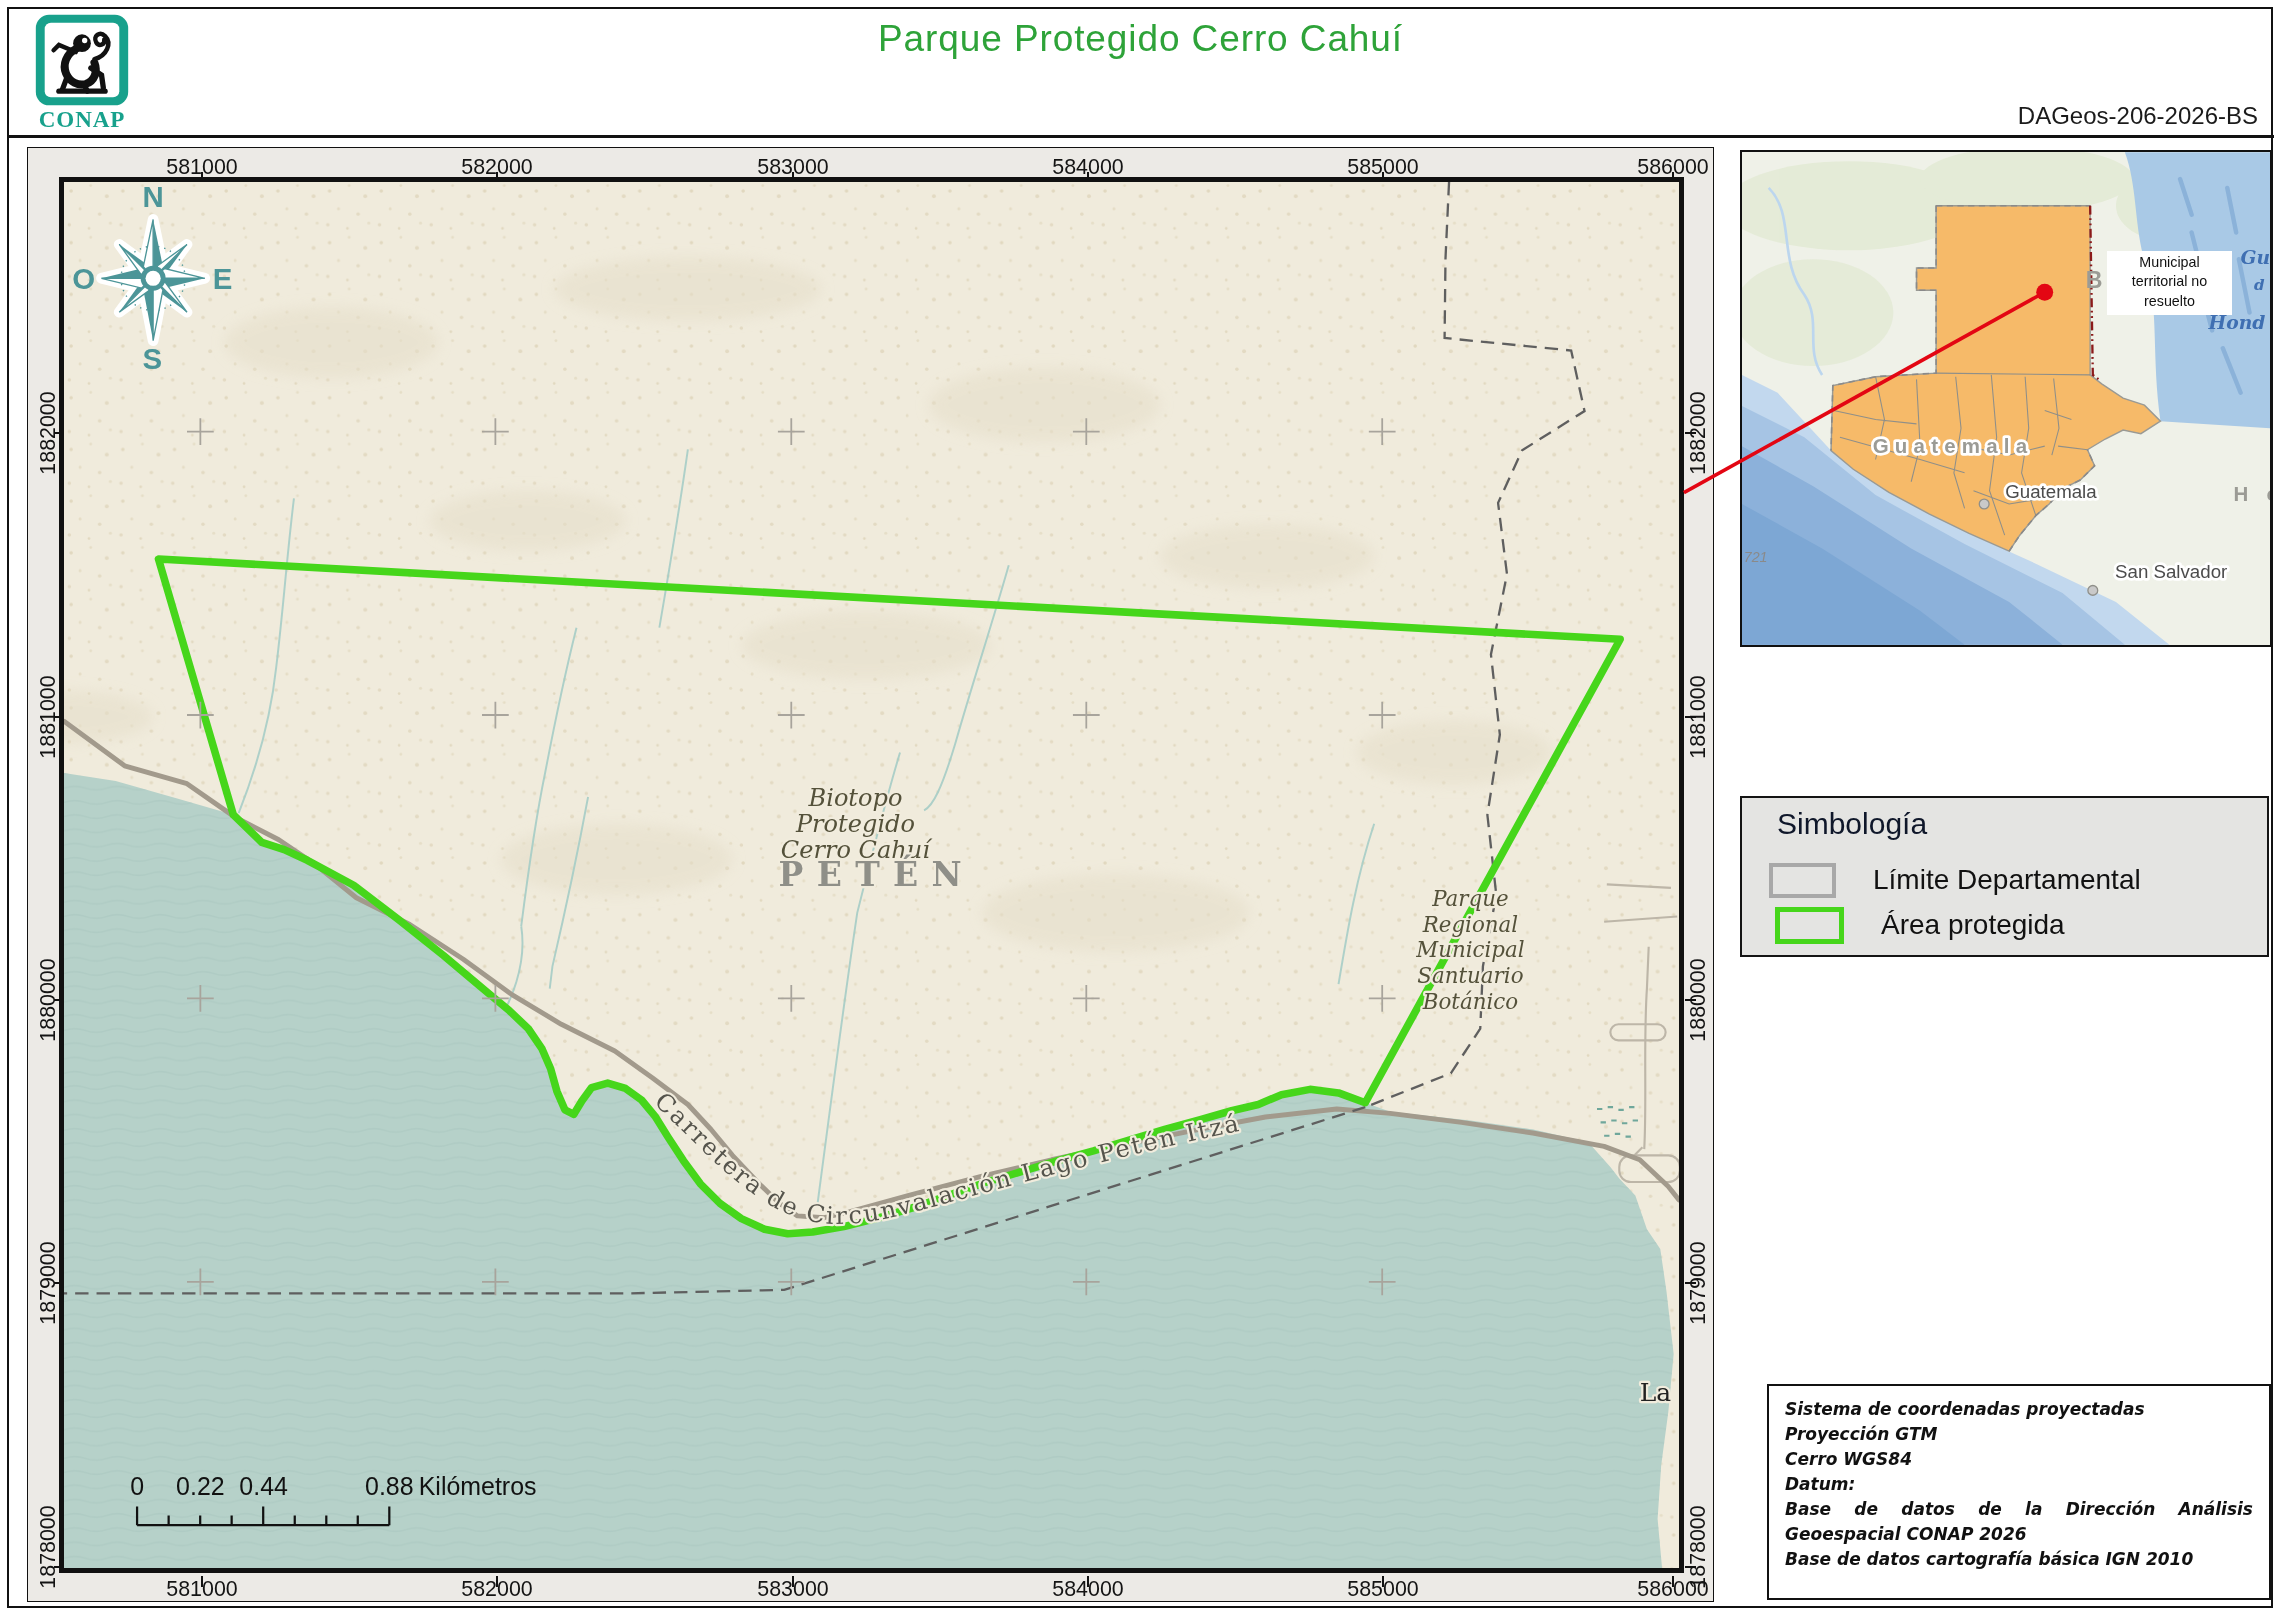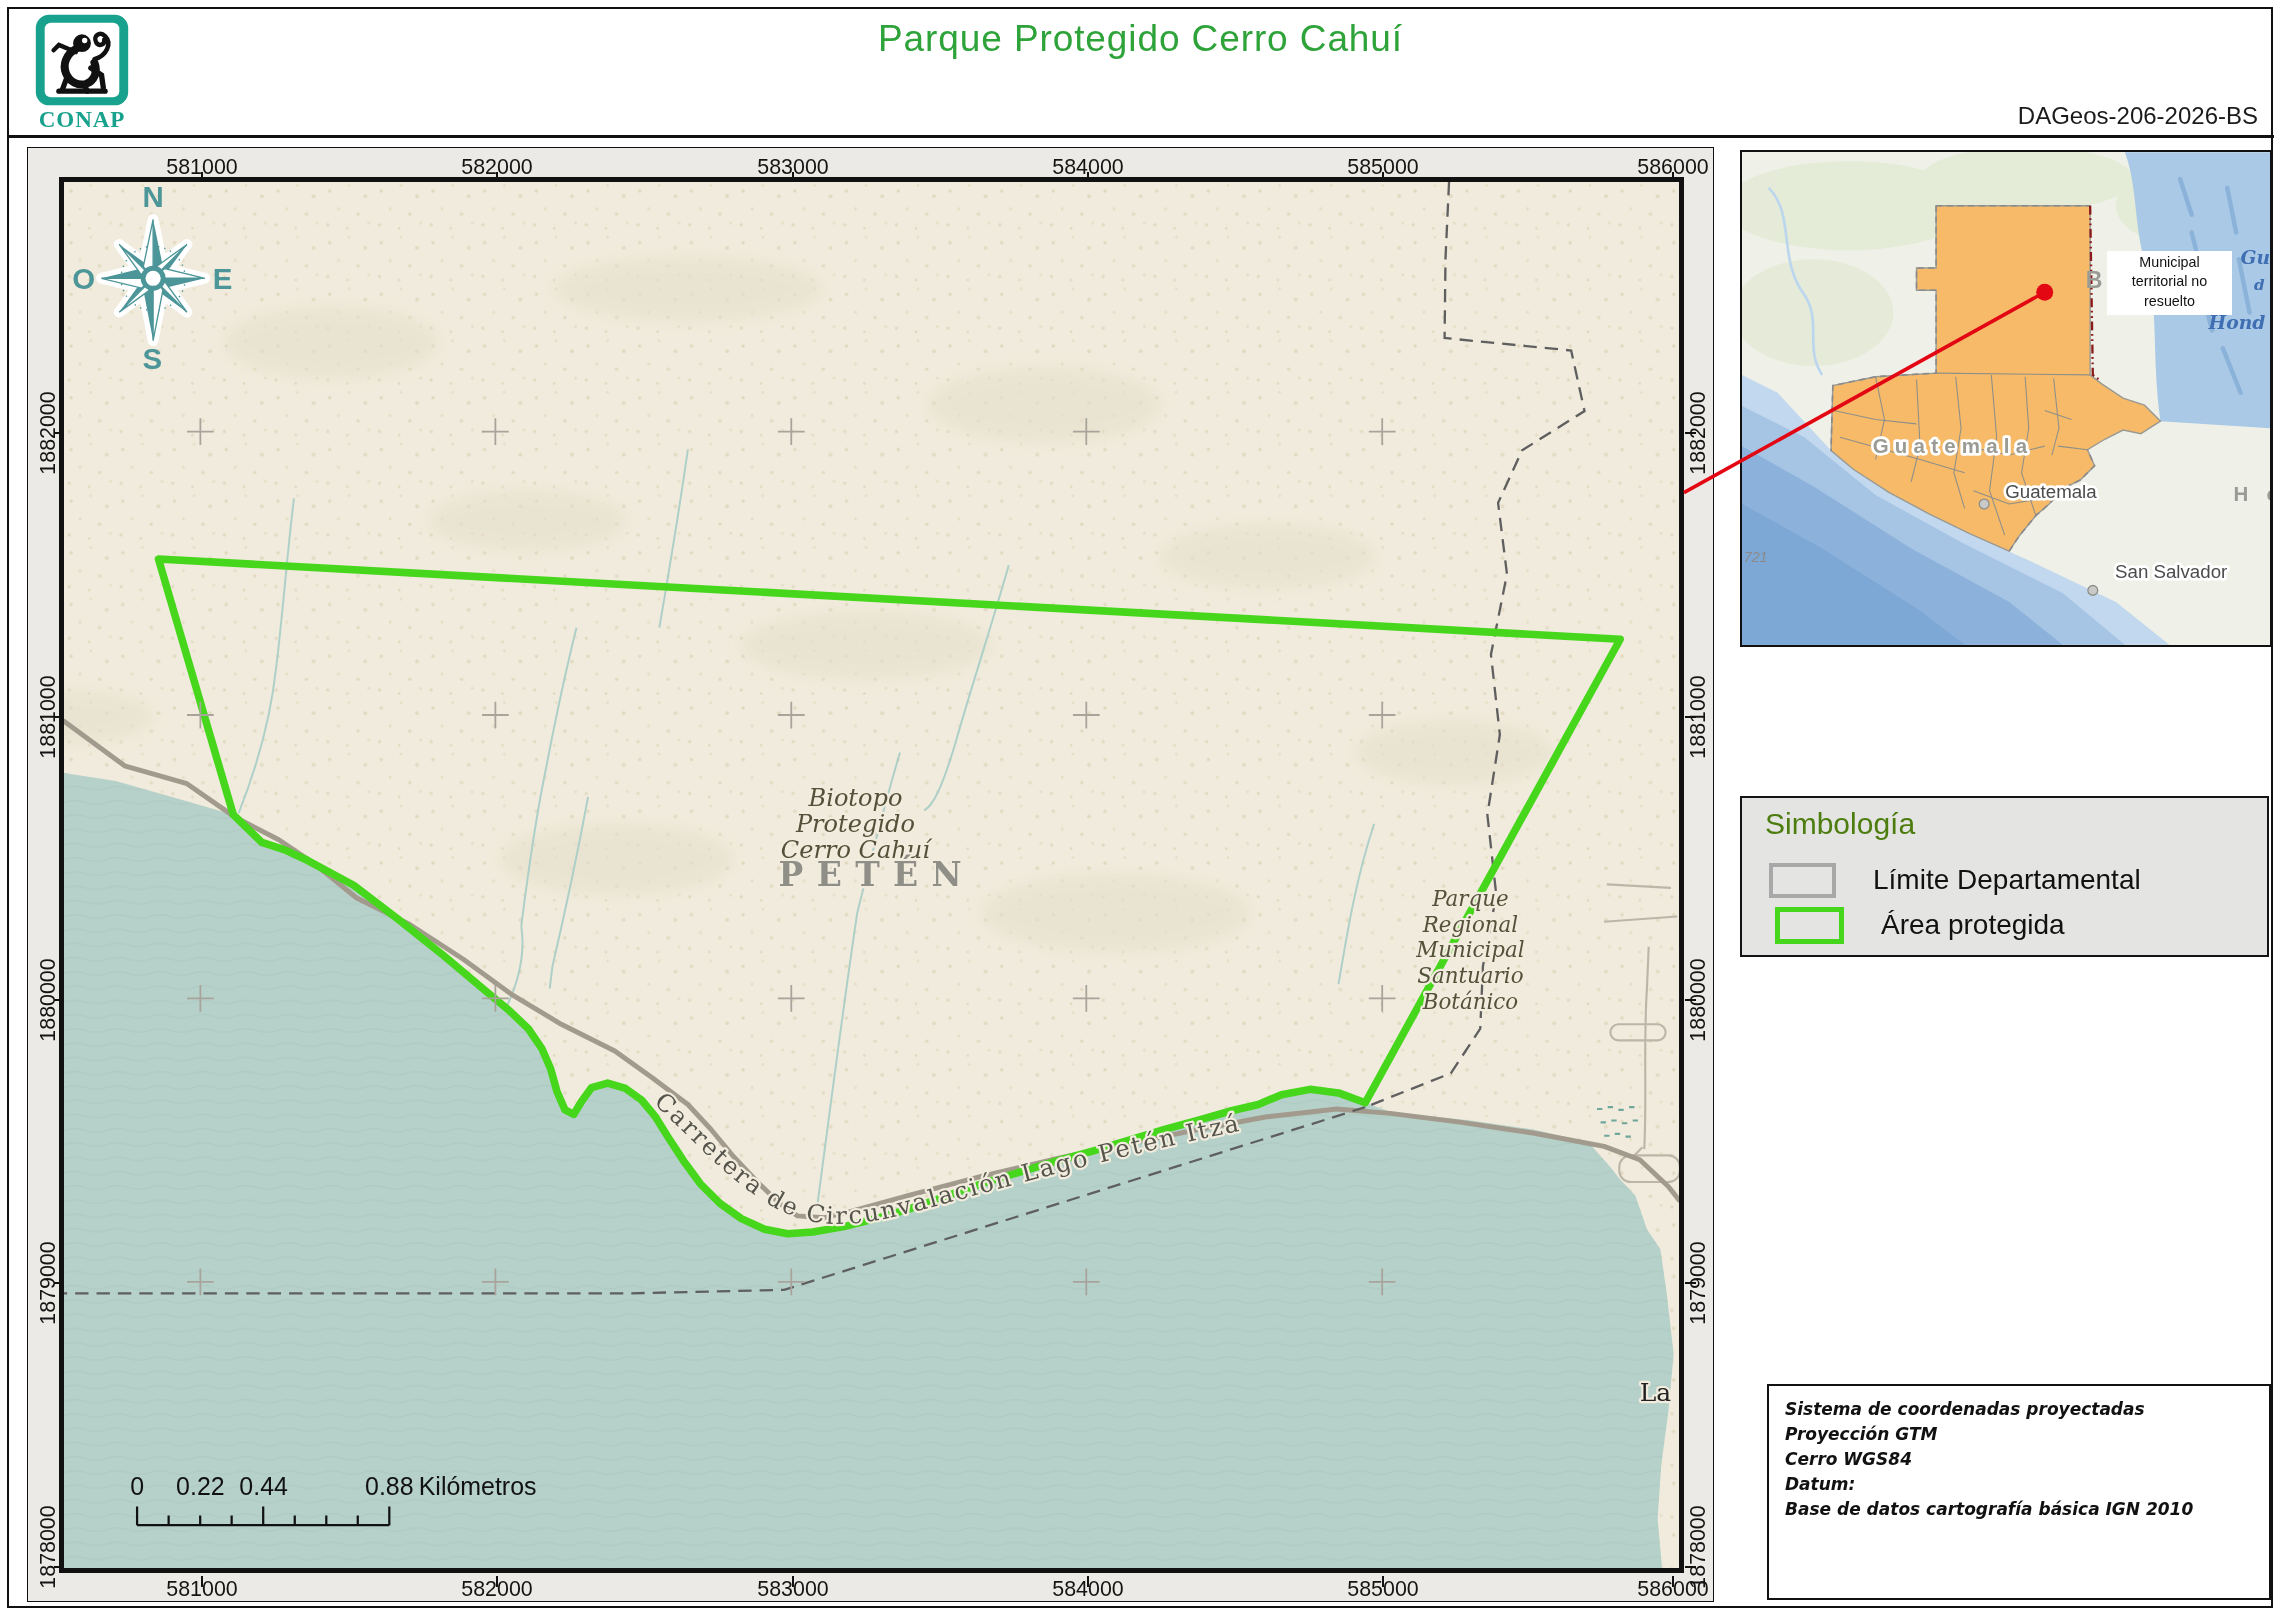--- a/index.html
+++ b/index.html
@@ -17,21 +17,21 @@
   .axis-label.rot{transform:translate(-50%,-50%) rotate(-90deg);}
   .tick-stub{position:absolute;background:#111;}
   #inner-map{left:59px;top:177px;width:1615px;height:1386px;border:5.3px solid #111;background:#f0ebdc;}
   #inner-map svg{display:block;}
   
   #inset{left:1740px;top:150px;width:528px;height:493px;border:2.7px solid #111;background:#eff1e8;}
   #inset-note{left:2107px;top:251px;width:125px;height:62px;background:#fff;color:#111;
     font-size:14.3px;line-height:19.6px;text-align:center;padding-top:1.8px;}
   
   #legend{left:1740px;top:796px;width:525px;height:157px;background:#e4e4e2;border:2.7px solid #141414;}
-  #legend-title{position:absolute;left:23px;top:9px;font-size:30px;color:#4d7c0f;}
+  #legend-title{position:absolute;left:35px;top:9px;font-size:30px;color:#0f172a;}
   .legend-row{position:absolute;left:27px;height:36px;display:flex;align-items:center;justify-content:flex-end;}
   .legend-swatch{width:59px;height:27px;background:transparent;margin-right:37px;flex:0 0 auto;}
   .sw-gray{border:4.5px solid #a8a8a8;}
   .sw-green{border:5.3px solid #46d61b;}
   .legend-label{font-size:28px;color:#111;white-space:nowrap;}
   
   #source-box{left:1767px;top:1384px;width:468px;height:191px;background:#fff;border:2.7px solid #111;
     padding:10.7px 16px;font-family:"DejaVu Sans",sans-serif;font-style:italic;font-weight:bold;
     font-size:17px;line-height:25px;color:#111;}
   #source-box .c{text-align:left;}
@@ -388,20 +388,21 @@
     <div class="legend-swatch sw-green"></div>
     <div class="legend-label">Área protegida</div>
   </div>
 </div>
 
 <div id="source-box" class="abs">
   <div class="c">Sistema de coordenadas proyectadas</div>
   <div class="c">Proyección GTM</div>
   <div class="c">Cerro WGS84</div>
   <div>Datum:</div>
+  <div class="j">Base de datos de la Dirección Análisis Geoespacial CONAP 2026</div>
   <div>Base de datos cartografía básica IGN 2010</div>
 </div>
 
 <svg id="overlay-svg" class="abs" width="2281" height="1616" viewBox="0 0 2560 1814">
   <line x1="2295" y1="328" x2="1890" y2="553" stroke="#e30613" stroke-width="4"></line>
   <circle cx="2295" cy="328" r="9.5" fill="#e30613"></circle>
 </svg>
 
 <div id="sheet-border" class="abs"></div>
 

